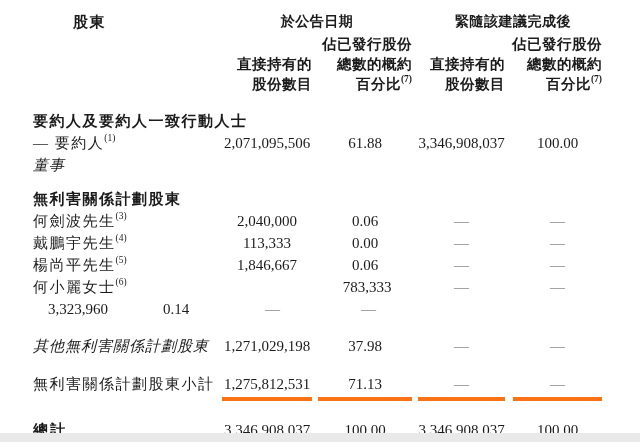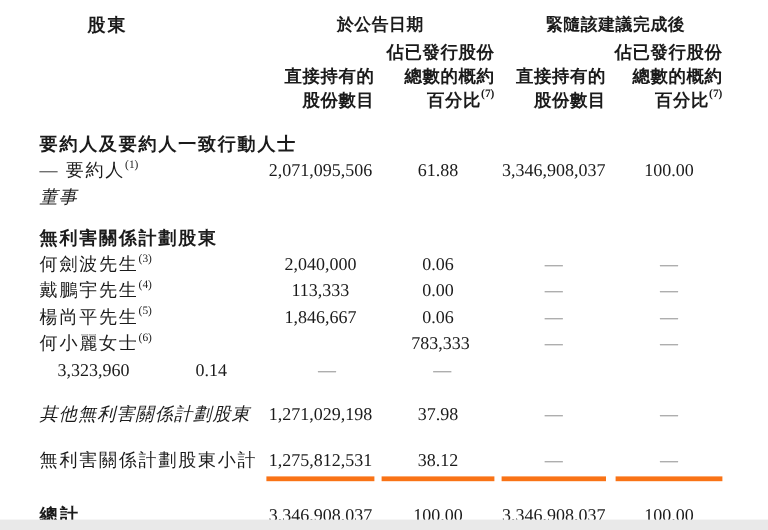--- a/index.html
+++ b/index.html
@@ -233,21 +233,21 @@
         <span class="in dash">—</span>
       </div>
   </div>
 
   <div class="row rule-s mt-a">
     <div class="lbl">無利害關係計劃股東小計</div>
     <div class="cell c1">
         <span class="in">1,275,812,531</span>
       </div>
     <div class="cell c2">
-        <span class="in">38.12</span>
+        <span class="in">71.13</span>
       </div>
     <div class="cell c3">
         <span class="in dash">—</span>
       </div>
     <div class="cell c4">
         <span class="in dash">—</span>
       </div>
   </div>
 
   <div class="row rule-d bold-label mt-e">

